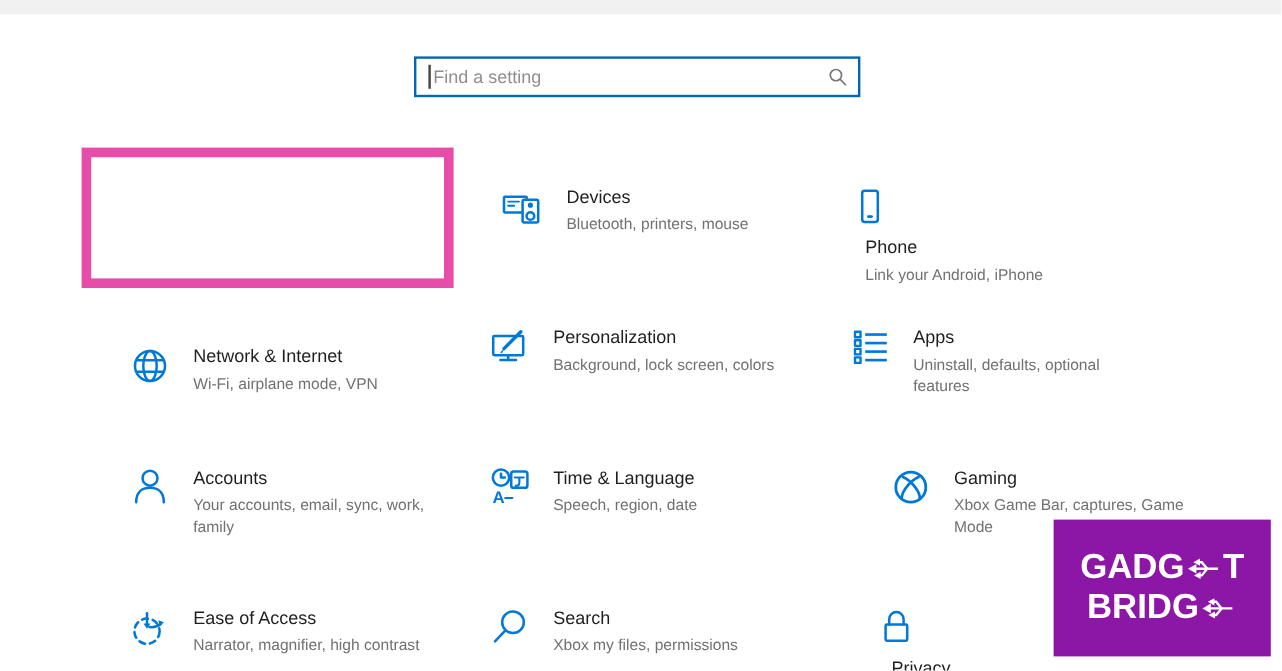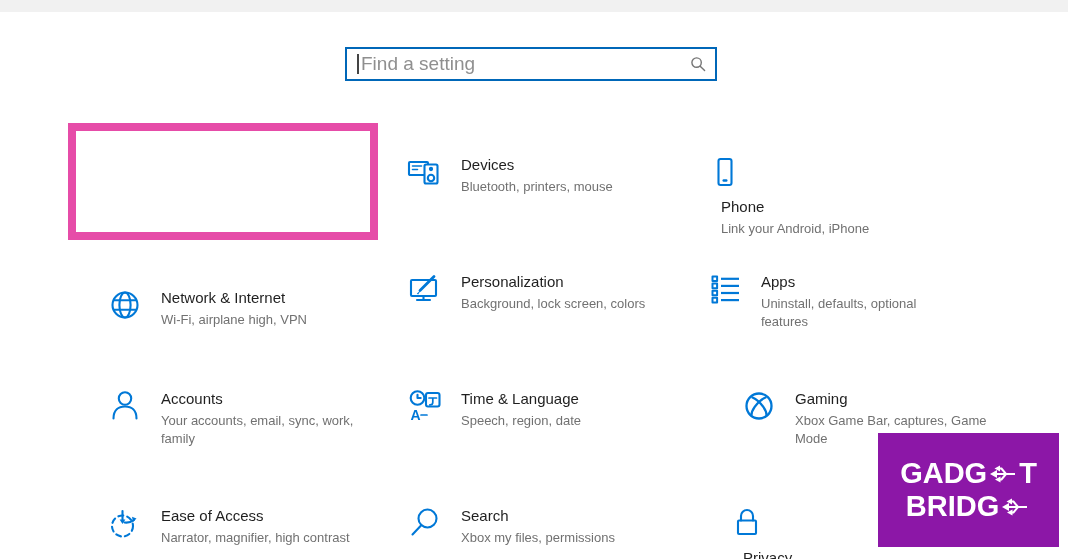--- a/index.html
+++ b/index.html
@@ -8,21 +8,21 @@
     overflow:hidden;font-family:"Liberation Sans",sans-serif;
   }
   .topbar{position:absolute;left:0;top:0;width:1068px;height:12px;background:#f1f1f1;}
   
   .searchbox{
     position:absolute;left:345px;top:47px;width:372px;height:34px;
     border:2px solid #0067b8;box-sizing:border-box;background:#fff;
   }
   .searchbox input{
     position:absolute;left:0;top:0;width:100%;height:100%;border:none;outline:none;
-    padding:0 34px 0 14px;font-size:19px;color:#333;box-sizing:border-box;
+    padding:0 34px 0 14px;font-size:15px;color:#333;box-sizing:border-box;
     font-family:"Liberation Sans",sans-serif;background:transparent;
   }
   .searchbox input::placeholder{color:#8f8f8f;opacity:1;}
   .caret{position:absolute;left:10px;top:5px;width:1.5px;height:20px;background:#444;}
   .mag{position:absolute;right:9px;top:7px;width:16px;height:16px;}
   
   .tile{position:absolute;width:280px;display:flex;align-items:flex-start;cursor:pointer;}
   .ticon{flex:0 0 40px;width:40px;height:40px;margin-top:2px;}
   .ttext{margin-left:16px;width:198px;display:block;}
   .ttitle{display:block;font-size:15px;color:#1f1f1f;line-height:20px;margin-top:5px;}
@@ -54,21 +54,21 @@
   <div class="searchbox">
     <input type="text" value="" placeholder="Find a setting" style="">
     <div class="caret"></div>
     <svg class="mag" viewBox="0 0 16 16">
       <circle cx="6.6" cy="6.6" r="4.7" fill="none" stroke="#757575" stroke-width="1.4"></circle>
       <path d="M10.2 10.2 L14.6 14.6" stroke="#757575" stroke-width="1.4" stroke-linecap="round"></path>
     </svg>
   </div>
 
 
-  <div class="tile" style="left:405px;top:150px;">
+  <div class="tile" style="left:416px;top:150px;align-items:center;">
     <span class="ticon">
       <svg class="i" viewBox="0 0 40 40">
         <rect x="4" y="10" width="19" height="13" rx="1"></rect>
         <path d="M7.5 14 h9 M7.5 17.5 h5" stroke-width="1.6"></path>
         <rect x="19.5" y="12.5" width="13" height="19" rx="1.5" fill="#ffffff"></rect>
         <circle cx="26" cy="26" r="3.2"></circle>
           <circle cx="26" cy="17" r="1.1"></circle>
       </svg>
     </span>
     <span class="ttext">
@@ -93,21 +93,21 @@
   <div class="tile" style="left:105px;top:267px;margin-top:16px;">
     <span class="ticon">
       <svg class="i" viewBox="0 0 40 40">
           <circle cx="20" cy="20" r="12.5"></circle>
           <ellipse cx="20" cy="20" rx="5.6" ry="12.5"></ellipse>
           <path d="M9.2 15.3 h21.6 M9.2 24.7 h21.6"></path>
         </svg>
     </span>
     <span class="ttext">
         <span class="ttitle">Network &amp; Internet</span>
-        <span class="tsub">Wi-Fi, airplane high, VPN</span>
+        <span class="tsub">Wi-Fi, airplane mode, VPN</span>
       </span>
   </div>
 
   <div class="tile" style="left:405px;top:267px;">
     <span class="ticon">
       <svg class="i" viewBox="0 0 40 40">
         <rect x="6" y="11" width="25" height="16" rx="1"></rect>
         <path d="M18.5 27 v4 M12 31 h13"></path>
         <path d="M15 21.5 L29 7.5" stroke-width="2.8"></path>
         <polygon points="11.8,24.8 16.2,20.4 13.2,25.6" fill="#0078d7" stroke="none"></polygon>

